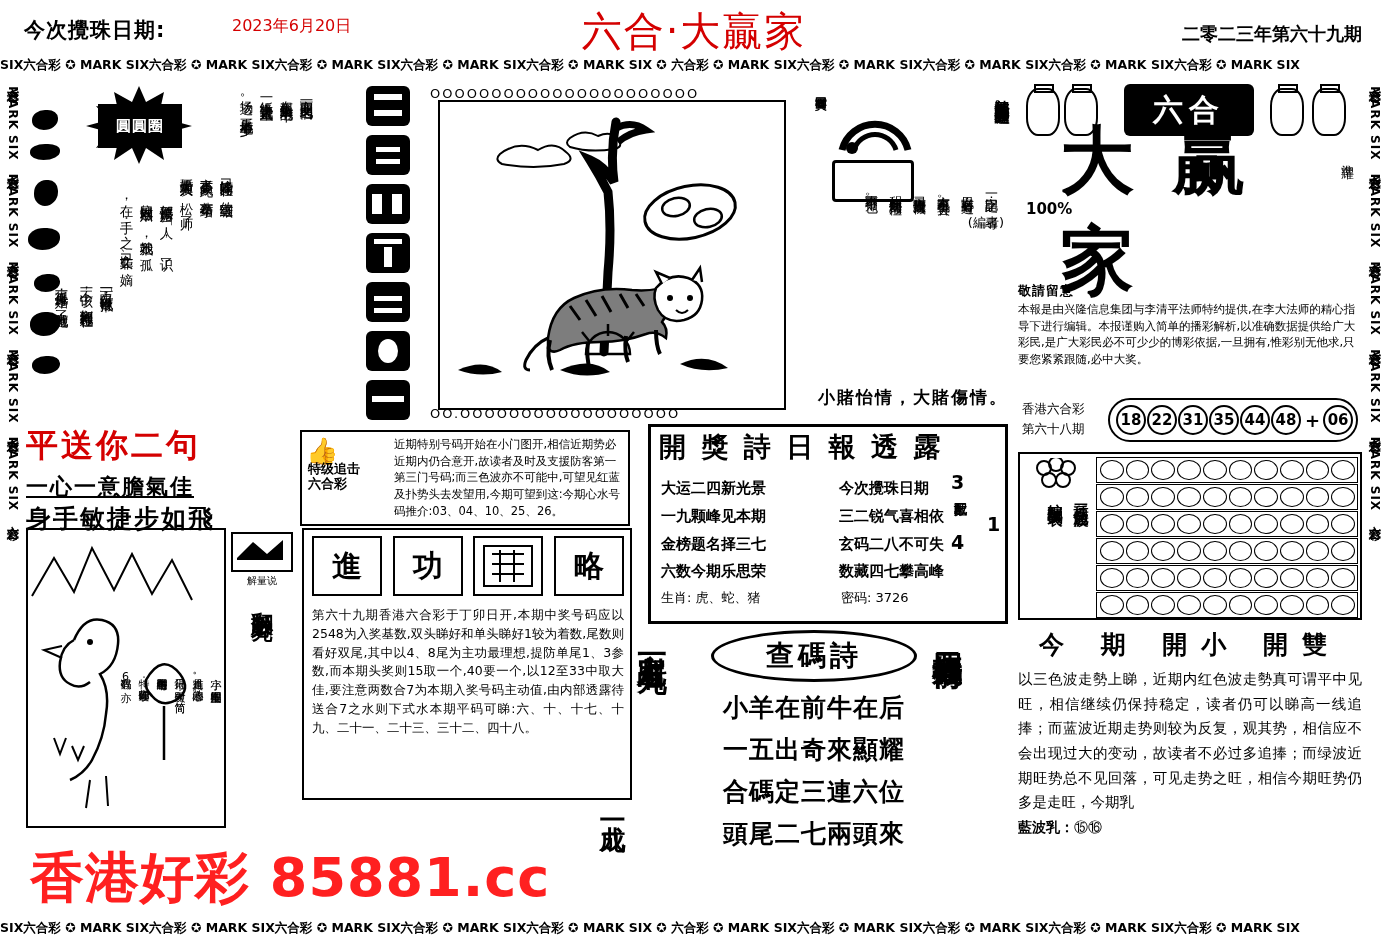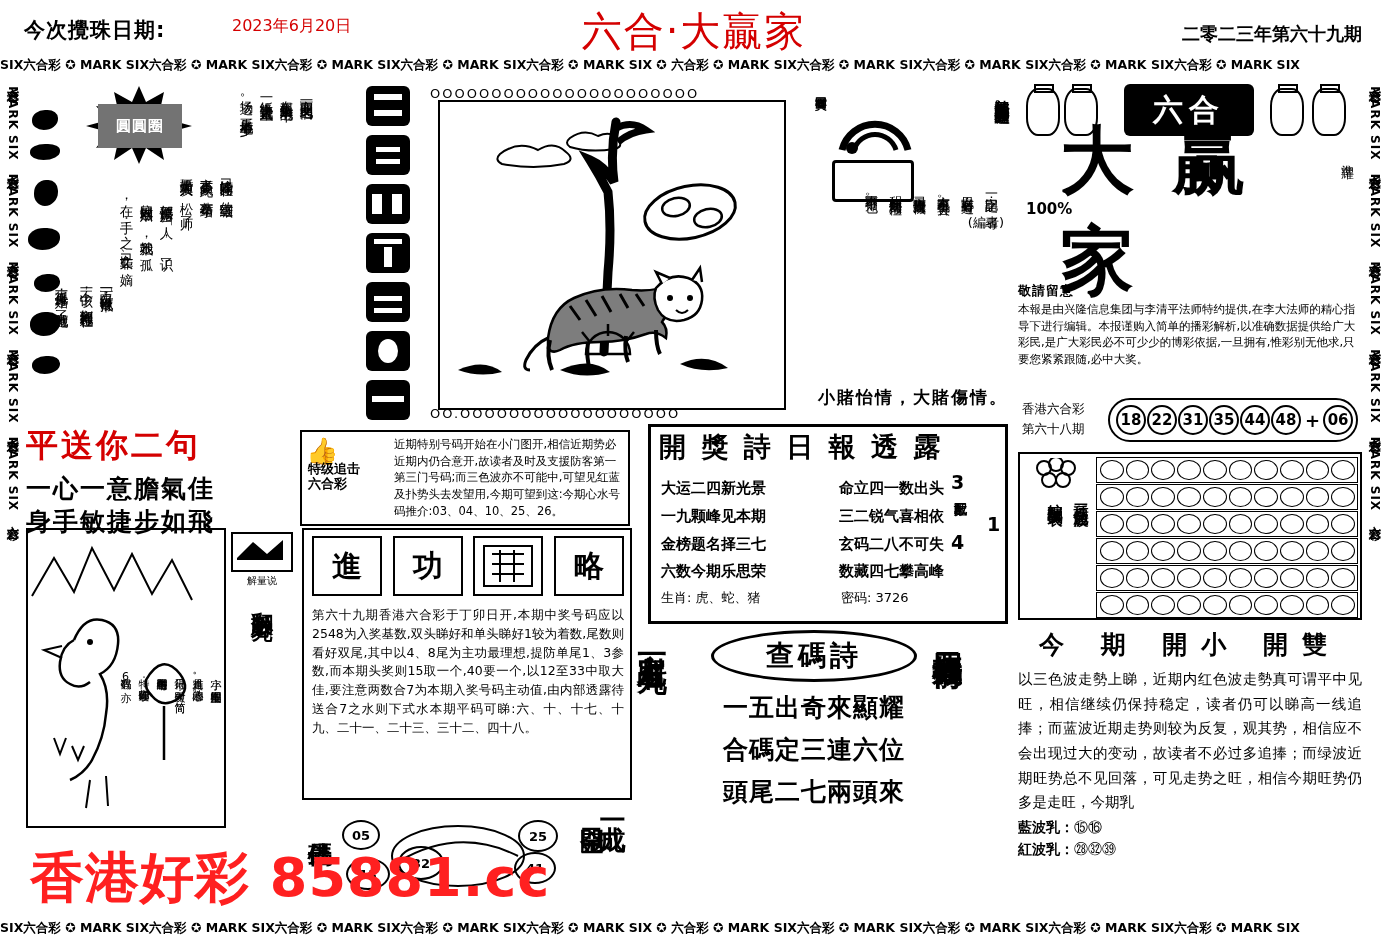--- a/index.html
+++ b/index.html
@@ -30,21 +30,21 @@
   .vstrip.left{left:2px;}
   .vstrip.right{right:2px;}
   .vstrip .vtxt{writing-mode:vertical-rl;font-size:12px;font-weight:bold;line-height:22px;letter-spacing:1px;white-space:nowrap;}
 
   
   .blk{position:absolute;box-sizing:border-box;}
 
   
   #artA{left:26px;top:84px;width:290px;height:330px;}
   #artA .burst{position:absolute;left:58px;top:2px;width:110px;height:78px;}
-  #artA .burst .inner{position:absolute;left:14px;top:18px;width:84px;height:44px;background:#737373;color:#fff;font-size:15px;font-weight:bold;display:flex;align-items:center;justify-content:center;letter-spacing:1px;}
+  #artA .burst .inner{position:absolute;left:14px;top:18px;width:84px;height:44px;background:#000000;color:#fff;font-size:15px;font-weight:bold;display:flex;align-items:center;justify-content:center;letter-spacing:1px;}
   #artA .col{position:absolute;top:6px;font-size:13.5px;writing-mode:vertical-rl;text-orientation:upright;line-height:1.45;letter-spacing:1px;height:318px;}
 
   
   .blobcol{position:absolute;left:28px;top:88px;width:44px;height:330px;}
   .blob{position:absolute;background:#000;border-radius:50% 40% 55% 45%;}
 
   
   #sealcol{left:360px;top:86px;width:56px;height:330px;}
   .seal{position:relative;margin:0 auto 9px auto;background:#000;width:44px;height:40px;border-radius:6px;}
   .seal i{position:absolute;background:#fff;}
@@ -96,21 +96,21 @@
   
   #kaixiao{left:1018px;top:628px;width:344px;height:290px;}
   #kaixiao .hd{font-size:25px;font-weight:bold;letter-spacing:14px;text-align:center;}
   #kaixiao .body{margin-top:6px;font-size:14.5px;line-height:1.7;text-align:justify;}
   #kaixiao .wave{font-size:14px;margin-top:4px;}
   #kaixiao .wave b{font-weight:bold;}
 
   
   #slogan{left:26px;top:424px;width:286px;height:100px;}
   #slogan .l1{font-size:32px;font-weight:bold;color:#d40000;letter-spacing:3px;}
-  #slogan .l2{font-size:25px;font-weight:bold;margin-top:4px;letter-spacing:2px;}
+  #slogan .l2{font-size:22px;font-weight:bold;margin-top:4px;letter-spacing:2px;text-decoration:underline;}
   #slogan .l3{font-size:25px;font-weight:bold;letter-spacing:2px;}
 
   
   #tejibox{left:300px;top:430px;width:330px;height:96px;border:2px solid #000;}
   #tejibox .thumb{position:absolute;left:4px;top:4px;width:84px;height:86px;}
   #tejibox .hand{font-size:26px;}
   #tejibox .tag{position:absolute;left:6px;top:30px;font-size:13px;font-weight:bold;line-height:1.15;}
   #tejibox .txt{position:absolute;left:92px;top:4px;width:232px;font-size:11.5px;line-height:1.45;}
 
   
@@ -425,23 +425,20 @@
       </div>
     </div>
   </div>
 
   <div class="blk" id="kaixiao">
     <div class="hd">今 期 開小  開雙</div>
     <div class="body">以三色波走勢上睇，近期内红色波走勢真可谓平中见旺，相信继续仍保持稳定，读者仍可以睇高一线追捧；而蓝波近期走势则较为反复，观其势，相信应不会出现过大的变动，故读者不必过多追捧；而绿波近期旺势总不见回落，可见走势之旺，相信今期旺势仍多是走旺，今期乳</div>
     <div class="wave">
       <b>藍波乳：</b><span>⑮⑯</span>
     </div>
-    <div class="wave">
-      <b>紅波乳：</b><span>㉘㉜㊴</span>
-    </div>
   </div>
 
   <div class="blk" id="slogan">
     <div class="l1">平送你二句</div>
     <div class="l2">一心一意膽氣佳</div>
     <div class="l3">身手敏捷步如飛</div>
   </div>
 
   <div class="blk" id="tejibox">
     <div class="thumb">
@@ -460,21 +457,21 @@
     <div class="mid" style="left:300px;top:66px;">三數配</div>
     <div class="nums" style="left:300px;top:104px;">4</div>
     <div class="nums" style="left:336px;top:86px;">1</div>
     <div class="leftp">
       <div>大运二四新光景</div>
       <div>一九颗峰见本期</div>
       <div>金榜题名择三七</div>
       <div>六数今期乐思荣</div>
     </div>
     <div class="rightp">
-      <div>命立四一数出头</div>
+      <div>今次攪珠日期</div>
       <div>三二锐气喜相依</div>
       <div>玄码二八不可失</div>
       <div>数藏四七攀高峰</div>
     </div>
     <div class="foot">生肖: 虎、蛇、猪</div>
     <div class="code">密码: 3726</div>
   </div>
 
   <div class="blk" id="birdbox">
     <svg width="196" height="296" viewBox="0 0 196 296">
@@ -522,42 +519,30 @@
     </div>
     <div class="body">第六十九期香港六合彩于丁卯日开,本期中奖号码应以2548为入奖基数,双头睇好和单头睇好1较为着数,尾数则看好双尾,其中以4、8尾为主功最理想,提防单尾1、3参数,而本期头奖则15取一个,40要一个,以12至33中取大佳,要注意两数合7为本期入奖号码主动值,由内部透露待送合7之水则下式水本期平码可睇:六、十、十七、十九、二十一、二十三、三十二、四十八。</div>
   </div>
 
   <div class="blk" id="dingzhan">
     <div class="t">定占魁名一九</div>
   </div>
 
   <div class="blk" id="chama">
     <div class="oval">查碼詩</div>
+    <div class="ln">小羊在前牛在后</div>
     <div class="ln">一五出奇來顯耀</div>
     <div class="ln">合碼定三連六位</div>
     <div class="ln">頭尾二七兩頭來</div>
   </div>
 
   <div class="blk" id="erisi">
     <div class="t">二四好碼博前程</div>
   </div>
 
-  <div class="blk" id="btmrow">
-    <div class="lbl" style="left:4px;top:18px;">最佳碼</div>
-    <div class="bigcirc" style="left:42px;top:14px;width:34px;height:26px;">05</div>
-    <div class="bigcirc" style="left:98px;top:40px;width:42px;height:30px;">32</div>
-    <div class="bigcirc" style="left:46px;top:52px;width:40px;height:28px;">13</div>
-    <div class="bigcirc" style="left:218px;top:14px;width:36px;height:28px;">25</div>
-    <div class="bigcirc" style="left:214px;top:46px;width:38px;height:28px;">41</div>
-    <div class="lbl" style="left:276px;top:4px;">金口開</div>
-    <svg style="position:absolute;left:88px;top:10px;" width="140" height="80" viewBox="0 0 140 80">
-      <ellipse cx="70" cy="40" rx="66" ry="30" fill="none" stroke="#000" stroke-width="2"></ellipse>
-      <path d="M10 46 q60 -36 120 -6" fill="none" stroke="#000" stroke-width="2"></path>
-    </svg>
-  </div>
 
   <div style="position:absolute;left:596px;top:806px;width:46px;height:112px;">
     <div style="writing-mode:vertical-rl;text-orientation:upright;font-size:26px;font-weight:bold;">一九成</div>
   </div>
 
   <div id="wm">
     <span>香港好彩</span>
     <span class="num">85881.cc</span>
   </div>
 

